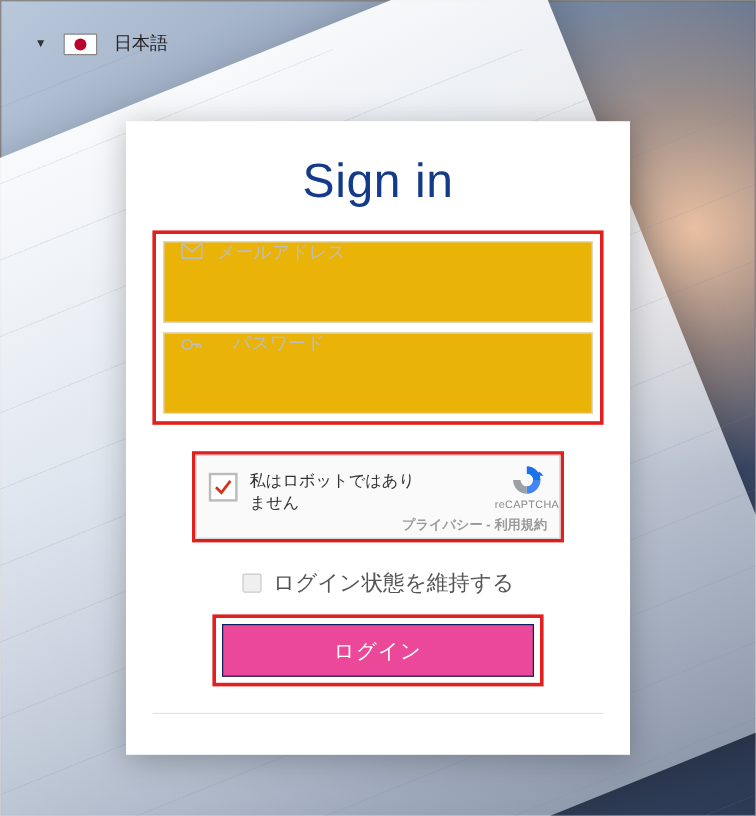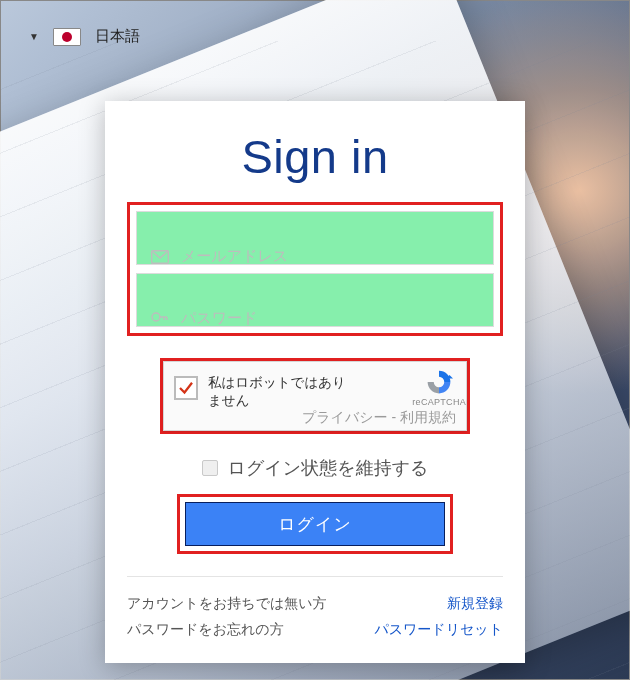--- a/index.html
+++ b/index.html
@@ -29,41 +29,41 @@
     position: absolute; top: 26px; left: 28px; display: flex; align-items: center; gap: 14px;
     color: #222; font-size: 15px; z-index: 4;
   }
   .lang .caret { font-size: 10px; color: #333; }
   .flag { width: 28px; height: 18px; background: #fff; border: 1px solid #888; border-radius: 1px; position: relative; }
   .flag::after { content: ""; position: absolute; width: 10px; height: 10px; background: #bc002d; border-radius: 50%; top: 50%; left: 50%; transform: translate(-50%,-50%); }
   .card {
     position: absolute; left: 104px; top: 100px; width: 420px; background: #fff;
     box-shadow: 0 4px 24px rgba(0,0,0,0.25); z-index: 3; padding: 22px 22px 20px 22px;
   }
-  .title { text-align: center; font-size: 47px; color: #143a8a; font-weight: 400; margin: 6px 0 18px 0; letter-spacing: 0.5px; }
+  .title { text-align: center; font-size: 40px; color: #143a8a; font-weight: 400; margin: 6px 0 18px 0; letter-spacing: 0.5px; }
   .inputs-wrap { border: 3px solid #e12020; padding: 6px; }
-  .field { display: flex; align-items: flex-end; border: 1px solid #dcdcdc; background: #86efac; height: 54px; padding: 0 12px; }
-  .field + .field { margin-top: 8px; }
+  .field { display: flex; align-items: flex-start; border: 1px solid #dcdcdc; background: #eab308; height: 68px; padding: 0 12px; }
+  .field + .field { margin-top: 8px; gap: 13px; }
   .field .icon { width: 22px; color: #b8b8b8; display: flex; align-items: center; justify-content: center; }
   .field input { border: none; outline: none; flex: 1; font-size: 15px; color: #333; padding-left: 10px; background: transparent; }
   .field input::placeholder { color: #bdbdbd; }
   .captcha-wrap { margin: 22px auto 0 auto; border: 3px solid #e12020; padding: 0; width: 310px; }
   .captcha { border: 1px solid #d6d6d6; background: #fafafa; height: 70px; position: relative; display: flex; align-items: flex-start; padding: 12px 8px 4px 10px; box-shadow: 0 1px 2px rgba(0,0,0,0.1); }
   .captcha .cbx { width: 24px; height: 24px; border: 2px solid #bbb; background: #fff; display: flex; align-items: center; justify-content: center; margin-top: 2px; }
   .captcha .cbx svg { width: 18px; height: 18px; }
   .captcha .ctext { font-size: 13.5px; color: #333; line-height: 1.35; margin-left: 10px; max-width: 140px; }
   .captcha .rlogo { position: absolute; right: 0; top: 6px; text-align: center; font-size: 9px; color: #8a8a8a; }
   .captcha .rlogo svg { display: block; margin: 0 auto 1px auto; }
   .captcha .rlabel { font-size: 9px; color: #888; letter-spacing: 0.3px; }
-  .captcha-foot { position: absolute; right: 10px; bottom: 3px; font-size: 14px; color: #9a9a9a; }
+  .captcha-foot { position: absolute; right: 10px; bottom: 3px; font-size: 11px; color: #9a9a9a; font-weight: bold; }
   .captcha-foot span { color: #9a9a9a; }
   .remember { display: flex; align-items: center; justify-content: center; gap: 10px; margin: 22px 0 14px 0; font-size: 18px; color: #555; }
   .remember .box { width: 16px; height: 16px; border: 1px solid #c9c9c9; background: #efefef; border-radius: 2px; }
   .login-wrap { border: 3px solid #e12020; padding: 5px; width: 276px; margin: 0 auto; }
-  .login-btn { display: block; width: 100%; background: #3b82f6; color: #fff; border: 1px solid #071f5e; height: 44px; font-size: 17px; cursor: pointer; letter-spacing: 1px; }
+  .login-btn { display: block; width: 100%; background: #ec4899; color: #fff; border: 1px solid #071f5e; height: 44px; font-size: 17px; cursor: pointer; letter-spacing: 1px; }
   .sep { border: none; border-top: 1px solid #e4e4e4; margin: 22px 0 14px 0; }
   .links { font-size: 14px; color: #555; }
   .links .row { display: flex; justify-content: space-between; align-items: center; padding: 4px 0; }
   .links a { color: #1556c9; text-decoration: none; cursor: pointer; }
 </style>
 </head>
 <body>
 <div class="frame">
   <div class="bg"></div>
 
@@ -126,24 +126,14 @@
       <span class="box"></span>
       <span>ログイン状態を維持する</span>
     </div>
 
     <div class="login-wrap">
       <button class="login-btn">ログイン</button>
     </div>
 
     <hr class="sep">
 
-    <div class="links">
-      <div class="row">
-        <span>アカウントをお持ちでは無い方</span>
-        <a>新規登録</a>
-      </div>
-      <div class="row">
-        <span>パスワードをお忘れの方</span>
-        <a>パスワードリセット</a>
-      </div>
-    </div>
   </div>
 </div>
 
 </body></html>

